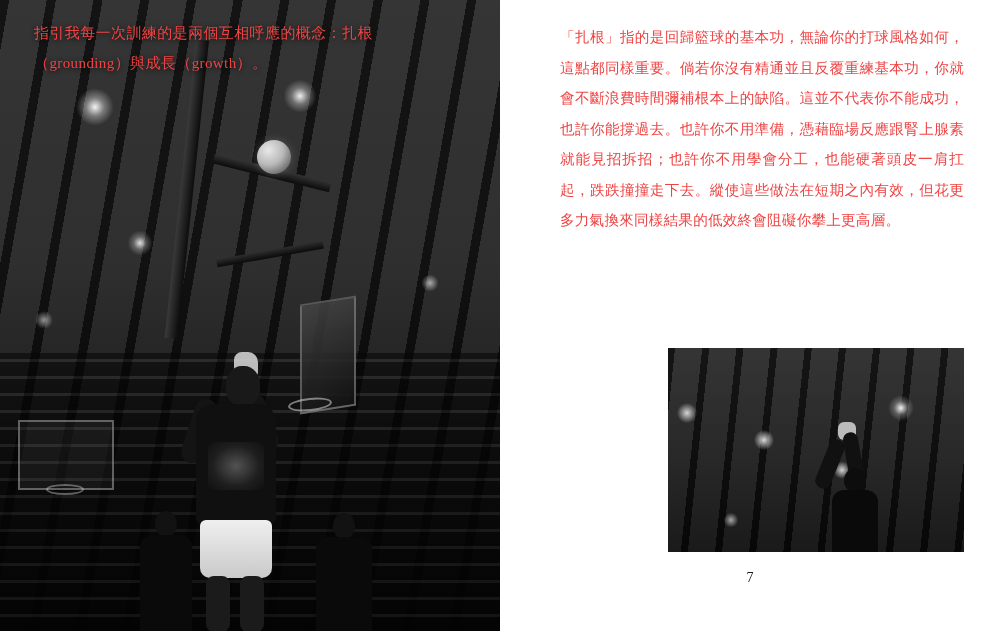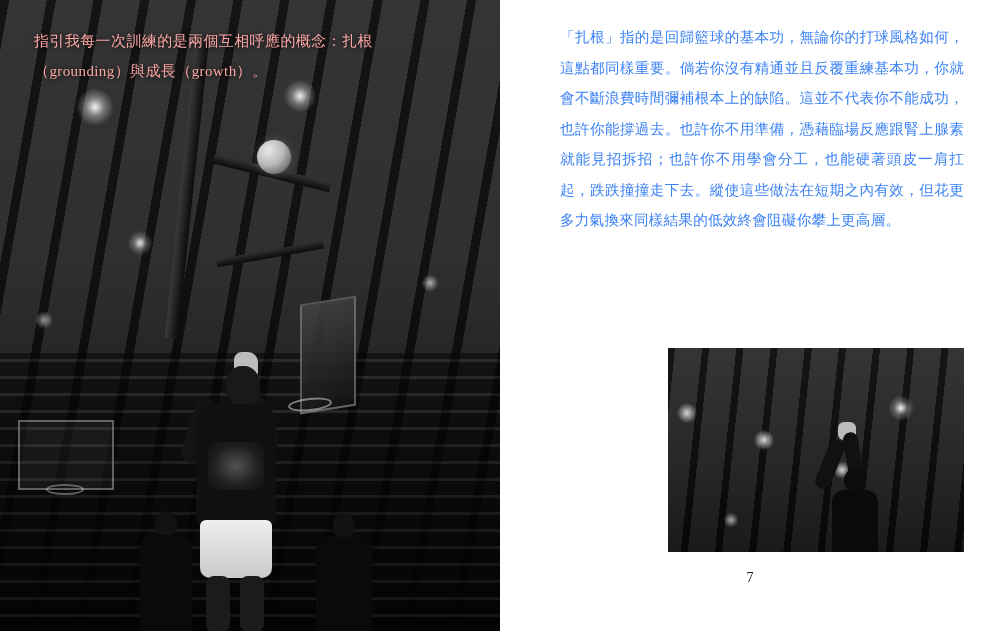--- a/index.html
+++ b/index.html
@@ -185,43 +185,43 @@
     position: absolute; left: 0; top: 24px; right: 0; bottom: 0;
     background: #0a0a0a; border-radius: 12px 12px 0 0;
   }
   .b1 { left: 140px; width: 52px; height: 120px; background: transparent; }
   .b2 { left: 316px; width: 56px; height: 118px; background: transparent; }
 
   
   .photo-caption {
     position: absolute;
     left: 34px;
-    top: 26px;
+    top: 18px;
     width: 420px;
-    color: #fca5a5;
+    color: #ef4444;
     font-size: 15px;
     line-height: 30px;
     letter-spacing: 0.4px;
     text-shadow: 0 1px 5px rgba(0,0,0,0.85);
   }
 
   
   .page-right {
     position: relative;
     width: 500px;
     height: 631px;
     background: #ffffff;
     box-sizing: border-box;
     padding: 22px 36px 0 60px;
   }
   .body-text p {
     margin: 0 0 20px 0;
     font-size: 14.6px;
     line-height: 30.5px;
-    color: #3b82f6;
+    color: #ef4444;
     text-align: justify;
     letter-spacing: 0.2px;
   }
   .body-text p:last-child { margin-bottom: 0; }
 
   .photo-small {
     position: absolute;
     left: 168px;
     top: 348px;
     width: 296px;

